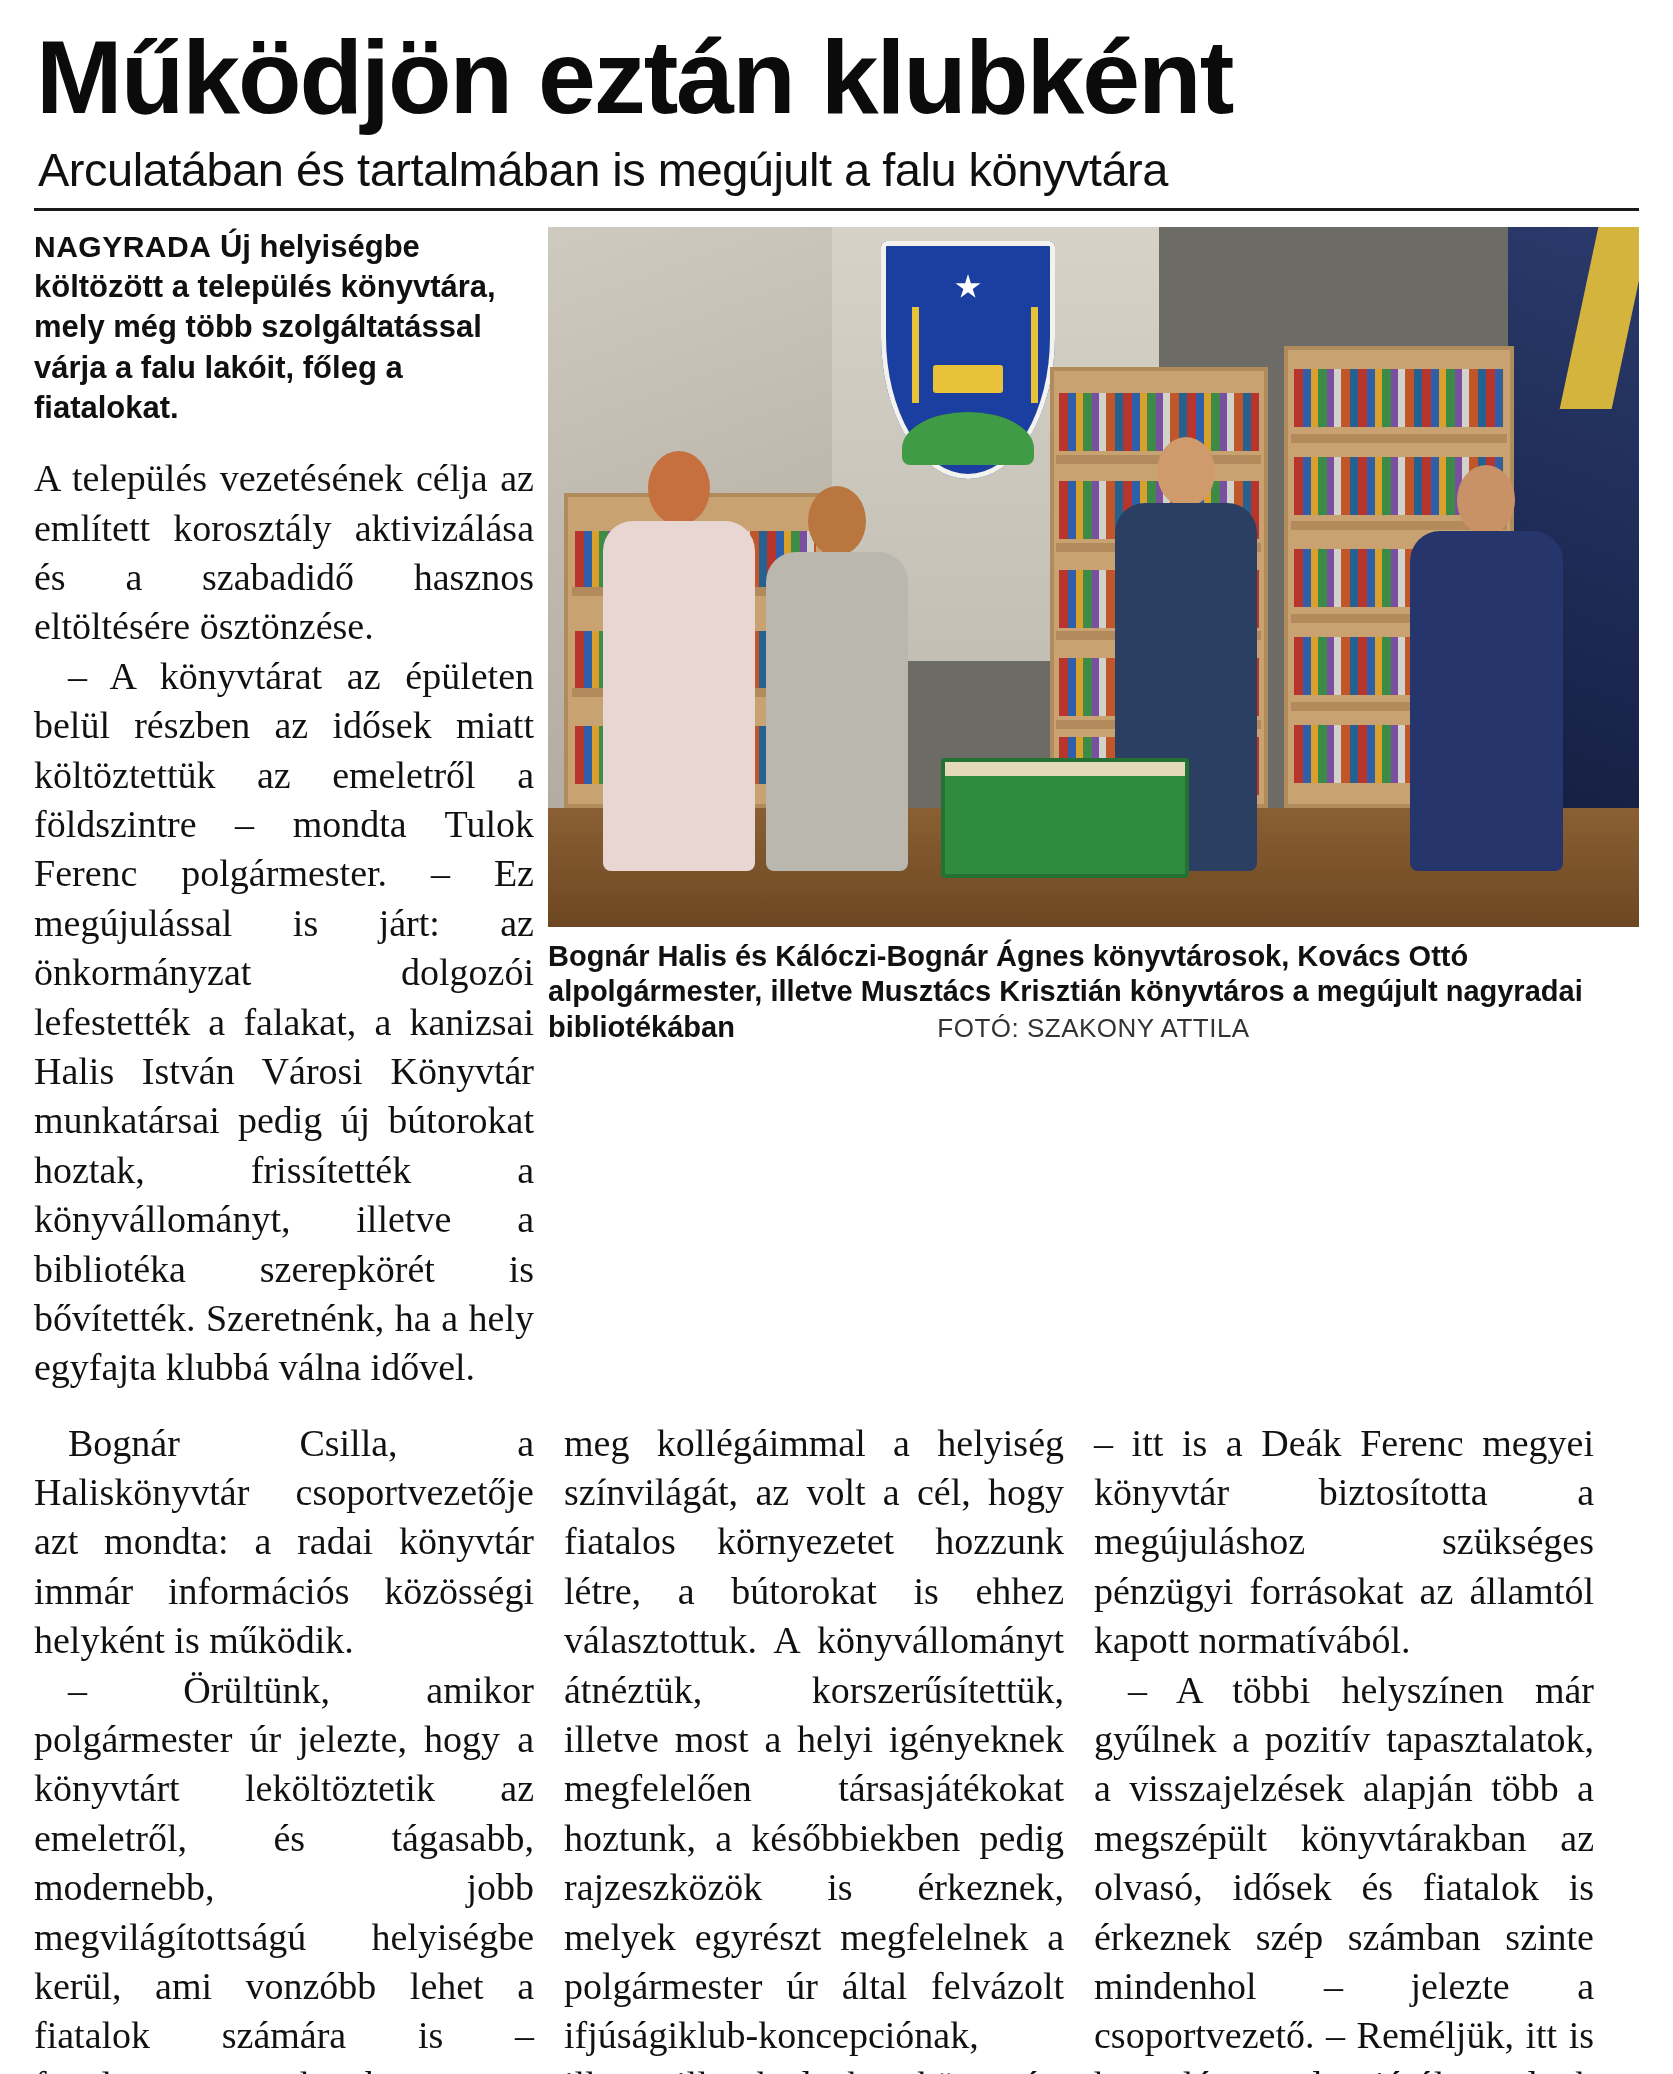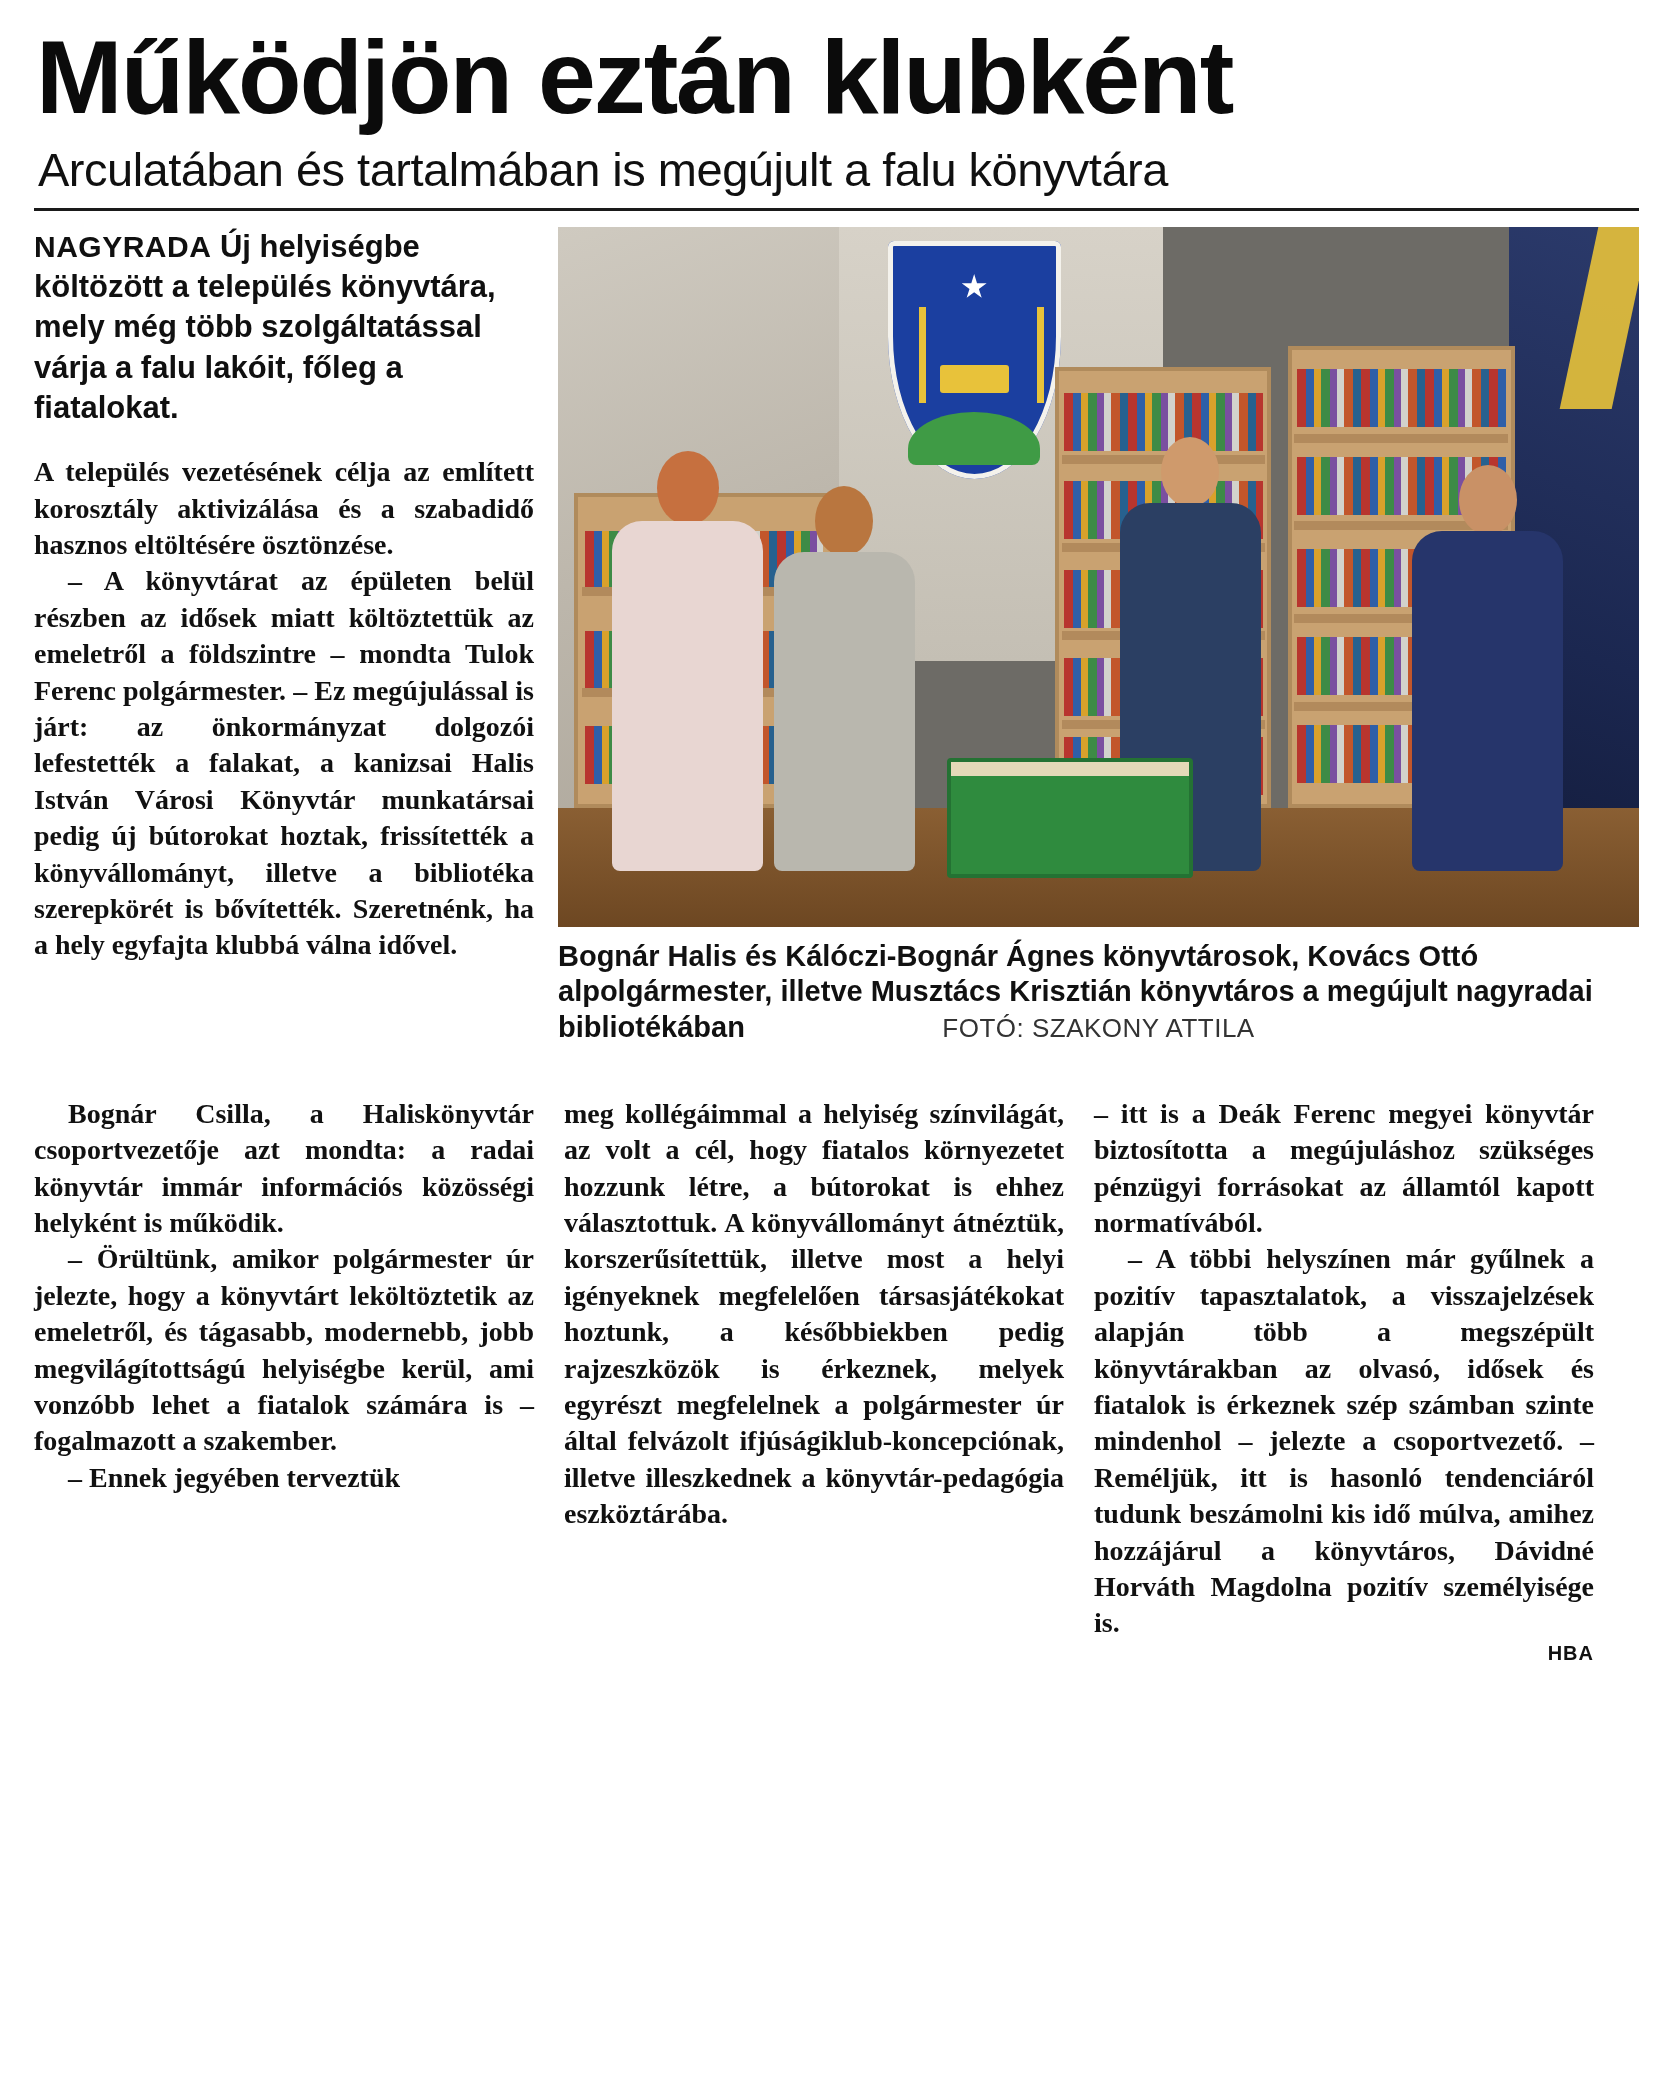--- a/index.html
+++ b/index.html
@@ -45,21 +45,21 @@
   .rule {
     height: 3px;
     background: #1a1a1a;
     margin: 12px 4px 16px 4px;
   }
 
   
   .top-area {
     display: flex;
     align-items: flex-start;
-    gap: 24px;
+    gap: 14px;
     padding: 0 4px;
   }
   .lead-col {
     width: 500px;
     flex: 0 0 500px;
   }
   .lead-para {
     font-family: "Liberation Sans", sans-serif;
     font-weight: bold;
     font-size: 31px;
@@ -67,27 +67,26 @@
     margin: 0 0 26px 0;
     color: #101010;
   }
   .dateline {
     font-family: "Liberation Sans", sans-serif;
     font-weight: bold;
     font-size: 30px;
     letter-spacing: 0.5px;
   }
   .body-p {
-    font-size: 28px;
+    font-size: 38px;
     line-height: 1.30;
     text-align: justify;
     text-justify: inter-word;
     margin: 0;
     hyphens: auto;
-    font-weight: bold;
   }
   .body-p.indent { text-indent: 34px; }
 
   .photo-col {
     flex: 1 1 auto;
     min-width: 0;
   }
 
   
   .photo {

